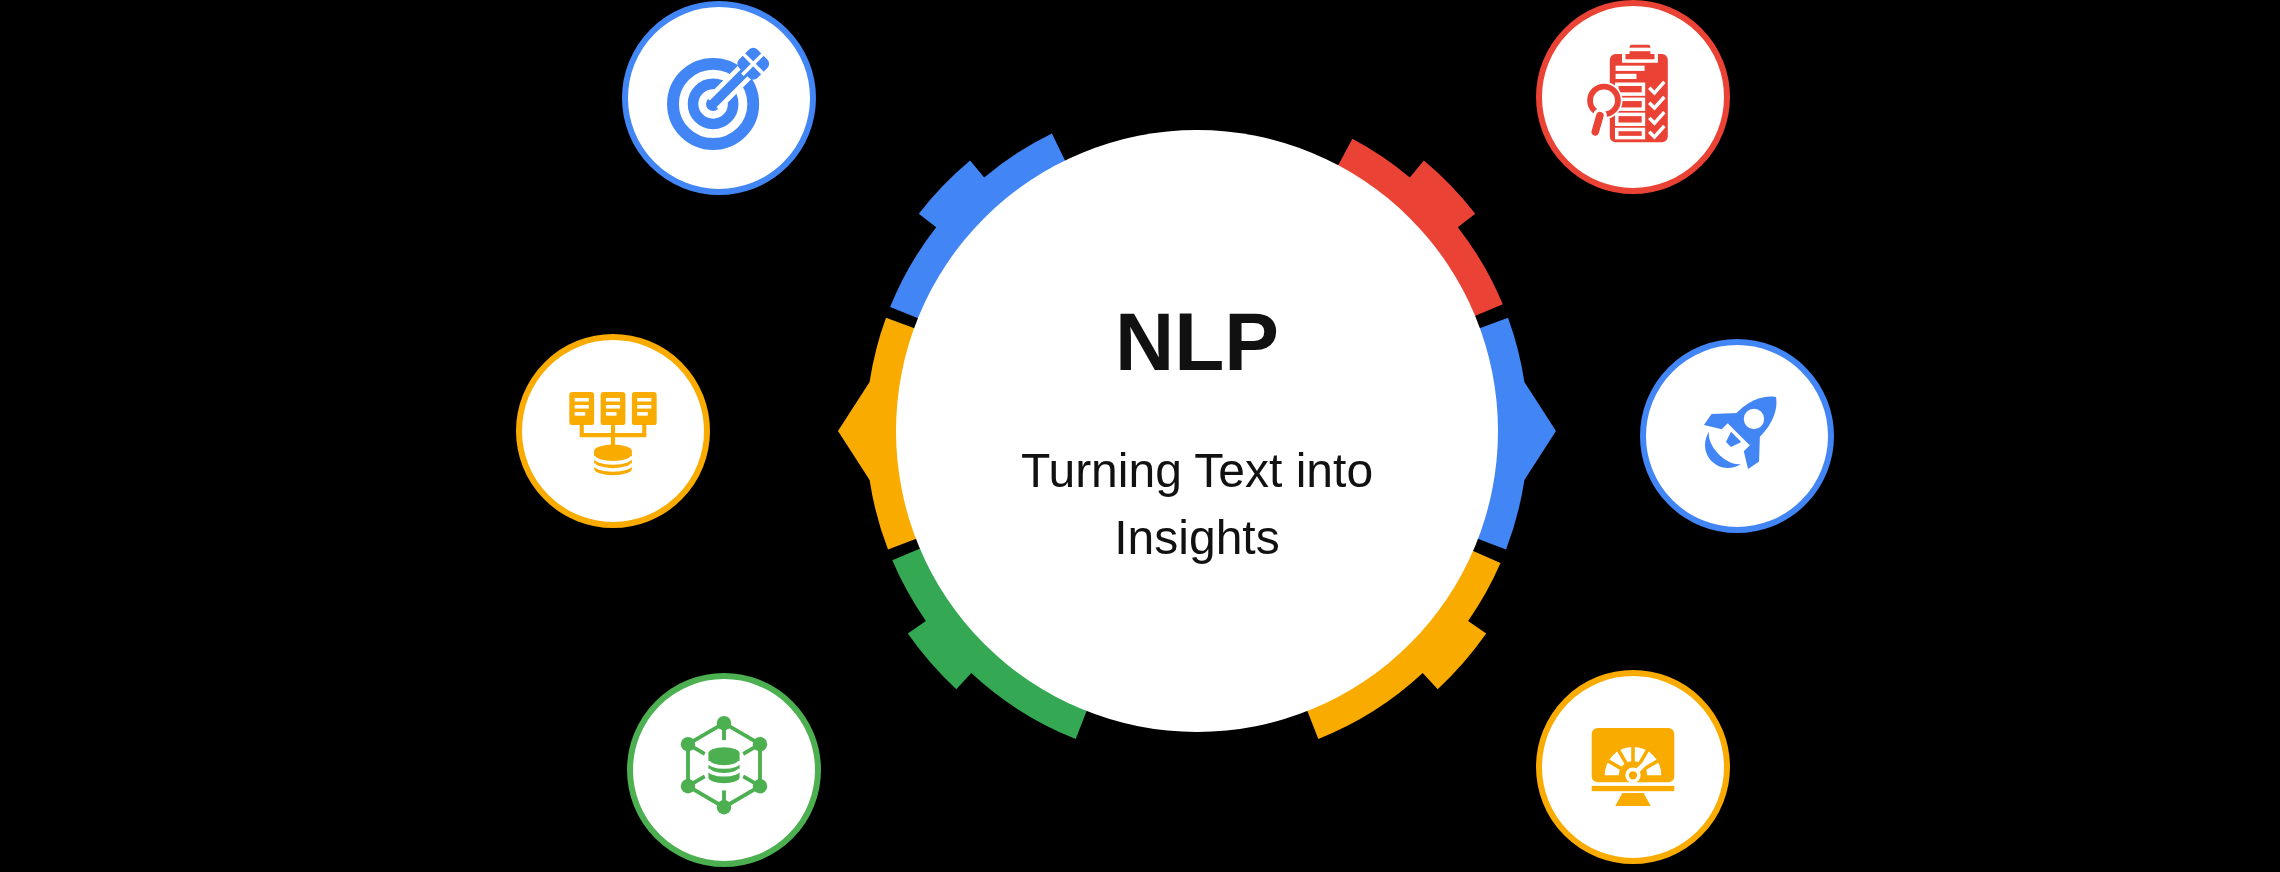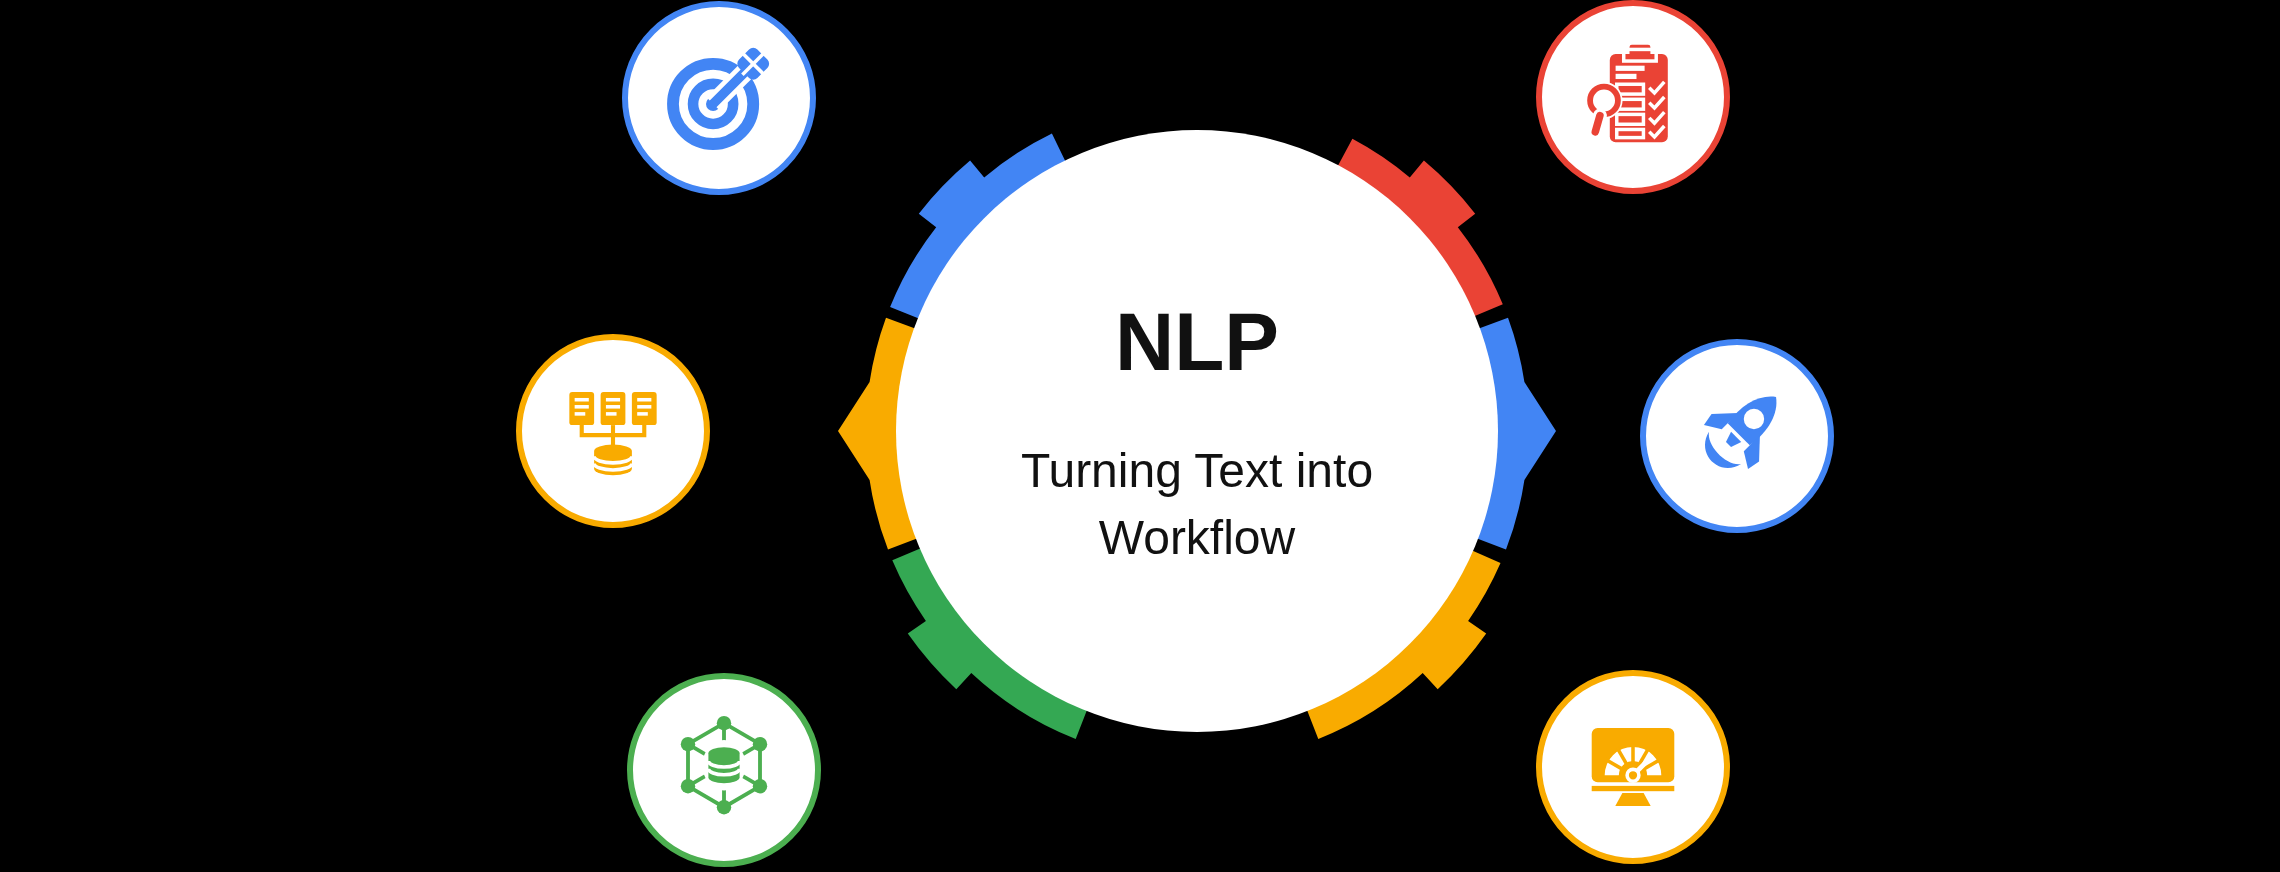--- a/index.html
+++ b/index.html
@@ -45,21 +45,21 @@
       <path d="M 1478.9 328.4 A 300 300 0 0 1 1477.1 538.5 L 1506.0 549.6 A 331 331 0 0 0 1524.4 479.9 L 1556.0 431.0 L 1524.4 382.1 A 331 331 0 0 0 1508.0 317.8 Z" fill="#4285F4"></path>
       <path d="M 1472.1 550.6 A 300 300 0 0 1 1307.0 710.1 L 1318.3 739.0 A 331 331 0 0 0 1422.7 673.1 L 1437.7 689.2 A 353 353 0 0 0 1486.2 633.5 L 1468.1 620.9 A 331 331 0 0 0 1500.5 563.0 Z" fill="#F9AB00"></path>
       <path d="M 1087.0 710.1 A 300 300 0 0 1 920.8 548.2 L 892.3 560.3 A 331 331 0 0 0 925.9 620.9 L 907.8 633.5 A 353 353 0 0 0 956.3 689.2 L 971.3 673.1 A 331 331 0 0 0 1075.7 739.0 Z" fill="#34A853"></path>
       <path d="M 916.9 538.5 A 300 300 0 0 1 915.1 328.4 L 886.0 317.8 A 331 331 0 0 0 869.6 382.1 L 838.0 431.0 L 869.6 479.9 A 331 331 0 0 0 888.0 549.6 Z" fill="#F9AB00"></path>
     </svg>
 
   <div class="center-circle">
     <div class="title-line" style="color: rgb(17, 17, 17);">NLP</div>
     <div class="subtitle">
       <div class="subtitle-line" style="color: rgb(17, 17, 17);">Turning Text into</div>
-      <div class="subtitle-line" style="color: rgb(17, 17, 17);">Workflow</div>
+      <div class="subtitle-line" style="color: rgb(17, 17, 17);">Insights</div>
     </div>
   </div>
 
   <div class="node" id="node-target" style="border-color: rgb(66, 133, 244); color: rgb(66, 133, 244);">
     <svg viewBox="0 0 100 100" width="118" height="118" style="color: rgb(66, 133, 244);">
       <circle cx="45" cy="55" r="34" fill="none" stroke="currentColor" stroke-width="10"></circle>
       <circle cx="45" cy="55" r="17" fill="none" stroke="currentColor" stroke-width="9"></circle>
       <circle cx="45" cy="55" r="6" fill="currentColor"></circle>
       <line x1="45" y1="55" x2="78" y2="22" stroke="#fff" stroke-width="16"></line>
       <line x1="45" y1="55" x2="77" y2="23" stroke="currentColor" stroke-width="8" stroke-linecap="round"></line>

